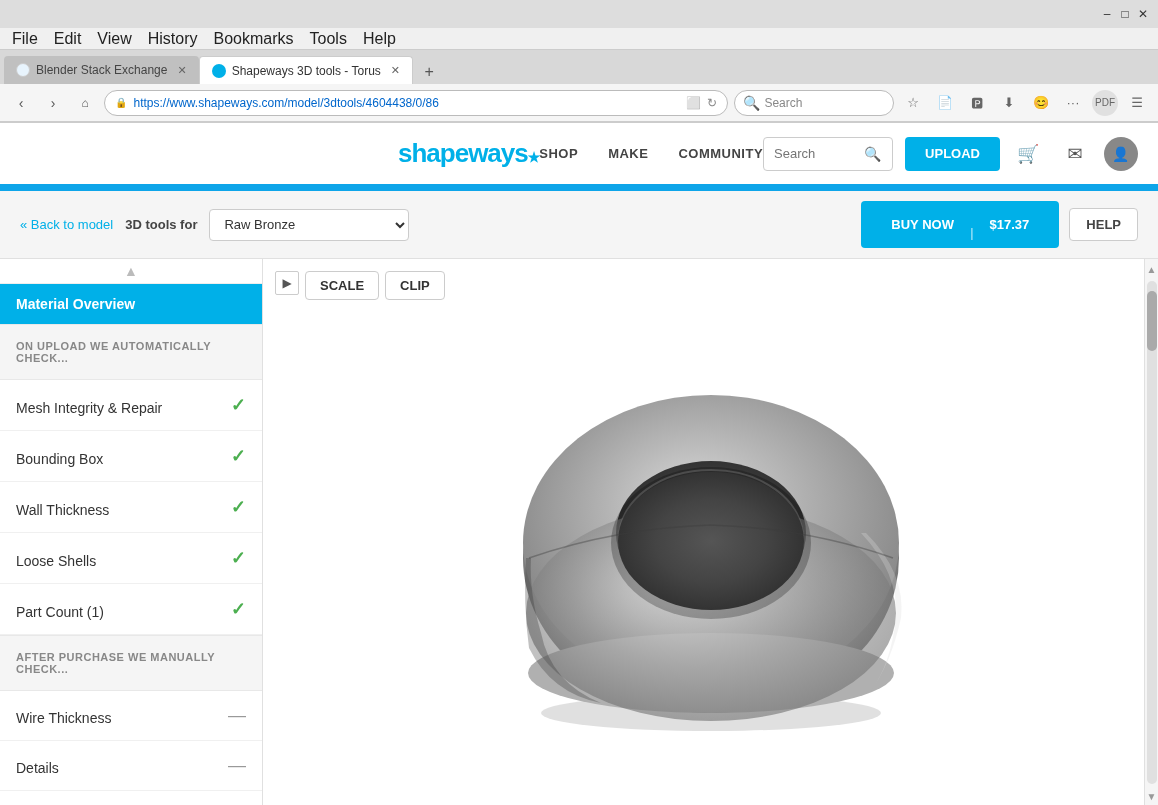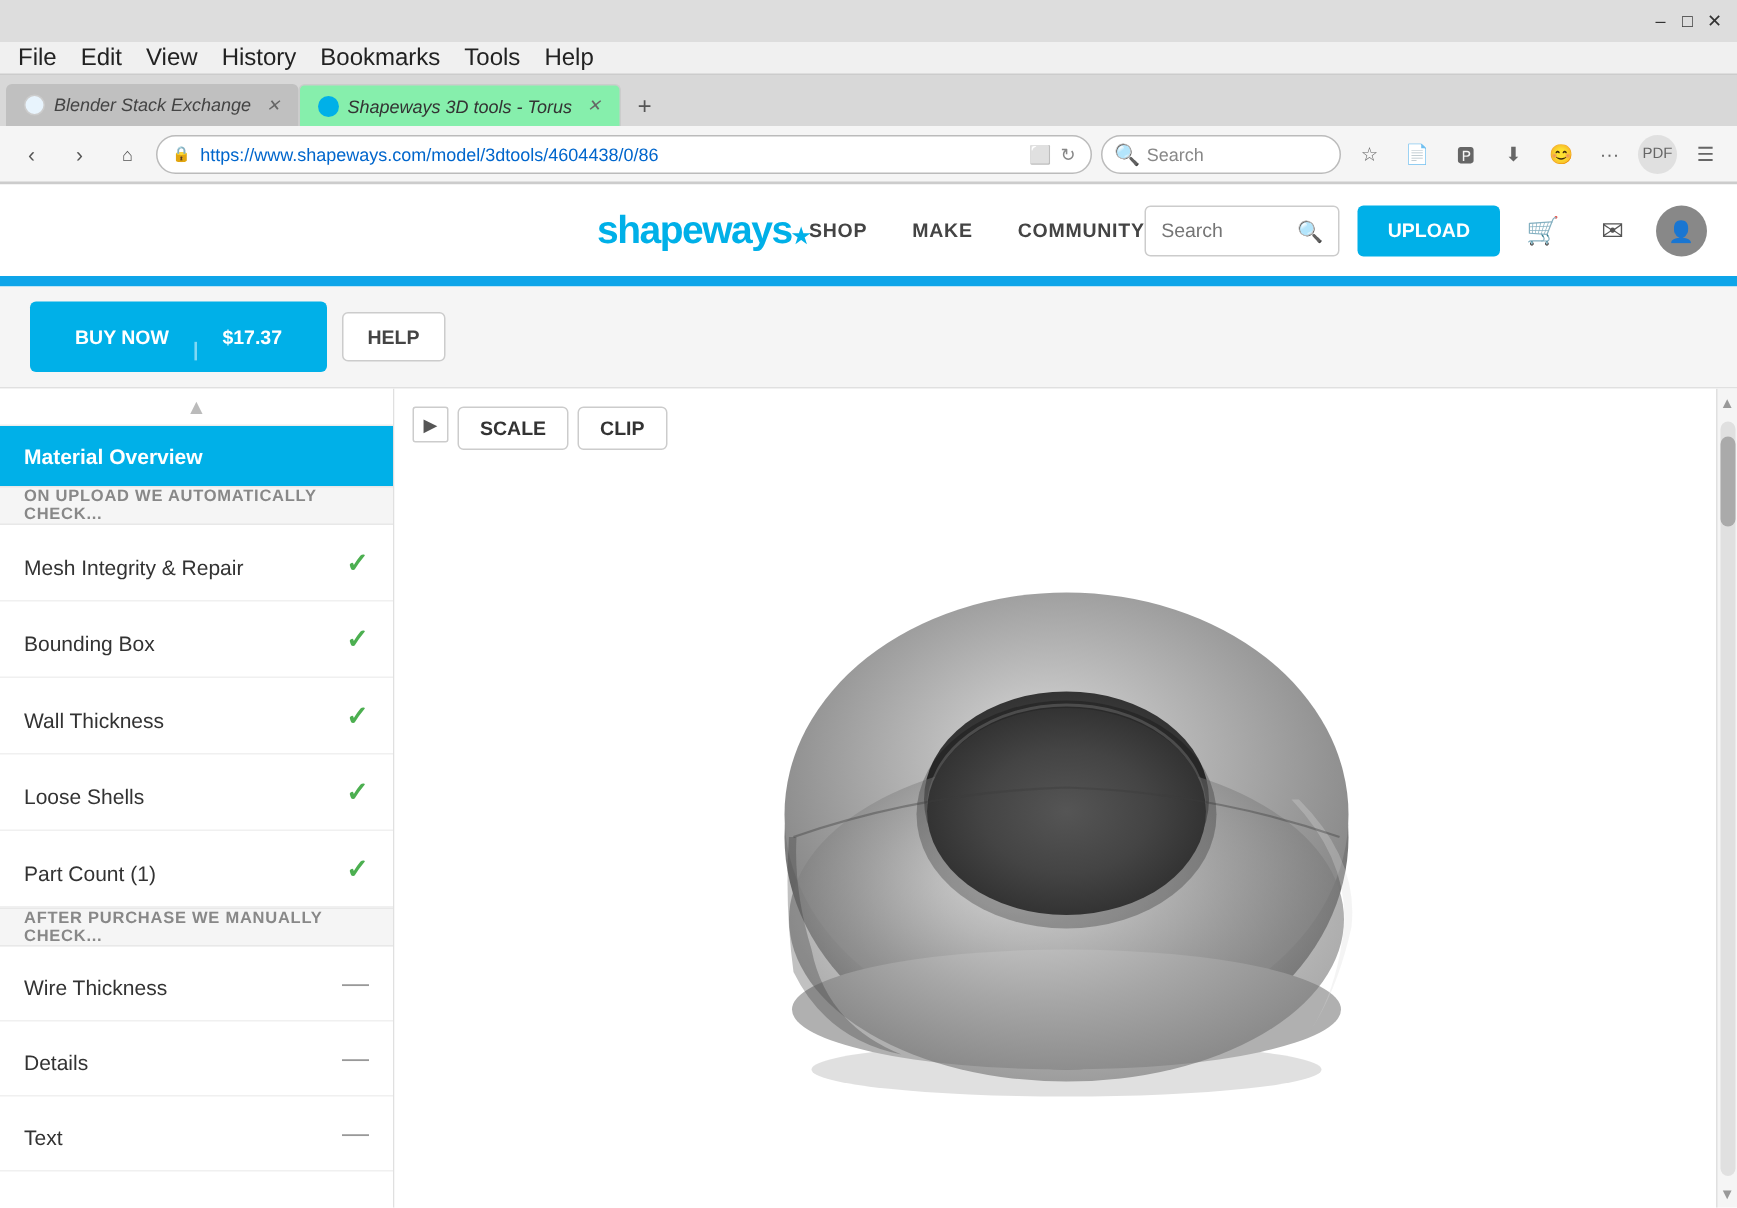--- a/index.html
+++ b/index.html
@@ -4,24 +4,24 @@
   <style>
     * { margin: 0; padding: 0; box-sizing: border-box; }
     body { font-family: Arial, sans-serif; font-size: 13px; background: #fff; width: 1158px; height: 805px; overflow: hidden; }
 
     
     .browser-chrome { background: #e8e8e8; border-bottom: 1px solid #ccc; }
     .title-bar { background: #ddd; height: 28px; display: flex; align-items: center; justify-content: flex-end; padding: 0 8px; gap: 4px; }
     .title-bar-btn { width: 14px; height: 14px; border: none; background: none; cursor: pointer; font-size: 12px; color: #333; display: flex; align-items: center; justify-content: center; }
     .menu-bar { background: #f0f0f0; height: 22px; display: flex; align-items: center; padding: 0 4px; border-bottom: 1px solid #ccc; }
     .menu-bar span { padding: 0 8px; font-size: 16px; cursor: pointer; color: #222; }
-    .tabs-bar { background: #d8d8d8; height: 34px; display: flex; align-items: flex-end; padding: 0 4px; font-style: italic; }
+    .tabs-bar { background: #d8d8d8; height: 34px; display: flex; align-items: flex-end; padding: 0 4px; }
     .tab { height: 28px; padding: 0 12px; display: flex; align-items: center; gap: 6px; font-size: 12px; border-top-left-radius: 4px; border-top-right-radius: 4px; cursor: pointer; }
     .tab.inactive { background: #c0c0c0; color: #444; }
-    .tab.active { background: #86efac; color: #333; border: 1px solid #ccc; border-bottom: none; }
+    .tab.active { background: #ffffff; color: #333; border: 1px solid #ccc; border-bottom: none; }
     .tab .favicon { width: 14px; height: 14px; border-radius: 50%; }
     .tab .close-btn { font-size: 11px; color: #666; cursor: pointer; margin-left: 4px; }
     .new-tab-btn { width: 24px; height: 24px; display: flex; align-items: center; justify-content: center; font-size: 16px; color: #555; cursor: pointer; margin-left: 4px; }
     .address-bar { background: #f5f5f5; height: 38px; display: flex; align-items: center; padding: 0 8px; gap: 6px; border-bottom: 1px solid #ccc; }
     .addr-btn { width: 26px; height: 26px; border: none; background: none; cursor: pointer; color: #555; font-size: 14px; display: flex; align-items: center; justify-content: center; border-radius: 50%; }
     .url-box { flex: 1; height: 26px; border: 1px solid #bbb; border-radius: 13px; background: white; display: flex; align-items: center; padding: 0 10px; font-size: 12px; color: #333; gap: 6px; }
     .url-box .lock-icon { font-size: 10px; color: #888; }
     .url-text { flex: 1; color: #0066cc; font-size: 12px; }
     .addr-action-btn { width: 26px; height: 26px; border: none; background: none; cursor: pointer; color: #666; font-size: 13px; display: flex; align-items: center; justify-content: center; border-radius: 50%; }
     .search-box { height: 26px; border: 1px solid #bbb; border-radius: 13px; background: white; display: flex; align-items: center; padding: 0 8px; gap: 4px; font-size: 12px; color: #888; width: 160px; }
@@ -60,21 +60,21 @@
     
     .main-content { display: flex; flex: 1; overflow: hidden; }
 
     
     .left-panel { width: 263px; background: white; border-right: 1px solid #e0e0e0; overflow-y: auto; flex-shrink: 0; position: relative; }
 
     
     .material-overview-header { background: #00b0e8; color: white; padding: 12px 16px; font-size: 14px; font-weight: bold; cursor: pointer; }
 
     
-    .section-label { background: #f5f5f5; padding: 0 16px; font-size: 11px; color: #888; font-weight: bold; text-transform: uppercase; letter-spacing: 0.5px; border-top: 1px solid #e8e8e8; border-bottom: 1px solid #e8e8e8; }
+    .section-label { background: #f5f5f5; padding: 15px 16px; font-size: 11px; color: #888; font-weight: bold; text-transform: uppercase; letter-spacing: 0.5px; border-top: 1px solid #e8e8e8; border-bottom: 1px solid #e8e8e8; }
 
     
     .check-item { padding: 14px 16px; border-bottom: 1px solid #f0f0f0; display: flex; align-items: flex-end; justify-content: space-between; cursor: pointer; }
     .check-item-label { font-size: 14px; color: #333; }
     .check-pass { color: #4caf50; font-size: 18px; font-weight: bold; }
     .check-dash { color: #999; font-size: 18px; }
 
     
     .viewer { flex: 1; background: white; position: relative; display: flex; align-items: center; justify-content: center; overflow: hidden; }
     .viewer-toolbar { position: absolute; top: 12px; left: 12px; display: flex; gap: 6px; z-index: 10; }
@@ -173,20 +173,31 @@
       <button class="upload-btn">UPLOAD</button>
       <button class="sw-icon-btn">🛒</button>
       <button class="sw-icon-btn">✉</button>
       <div class="avatar">
         <span>👤</span>
       </div>
     </div>
   </div>
 
   <div class="sw-toolbar">
+    <div class="toolbar-left">
+      <a href="#" class="back-link">« Back to model</a>
+      <span class="three-d-label">3D tools for</span>
+      <select class="material-select">
+        <option>Raw Bronze</option>
+        <option>Polished Bronze</option>
+        <option>Silver</option>
+        <option>Gold</option>
+        <option>Steel</option>
+      </select>
+    </div>
     <div class="toolbar-right">
       <button class="buy-btn">
         <span class="buy-btn-main">BUY NOW</span>
         <span style="color:rgba(255,255,255,0.5); margin:0 2px;">|</span>
         <span class="buy-btn-price">$17.37</span>
       </button>
       <button class="help-btn">HELP</button>
     </div>
   </div>
 

